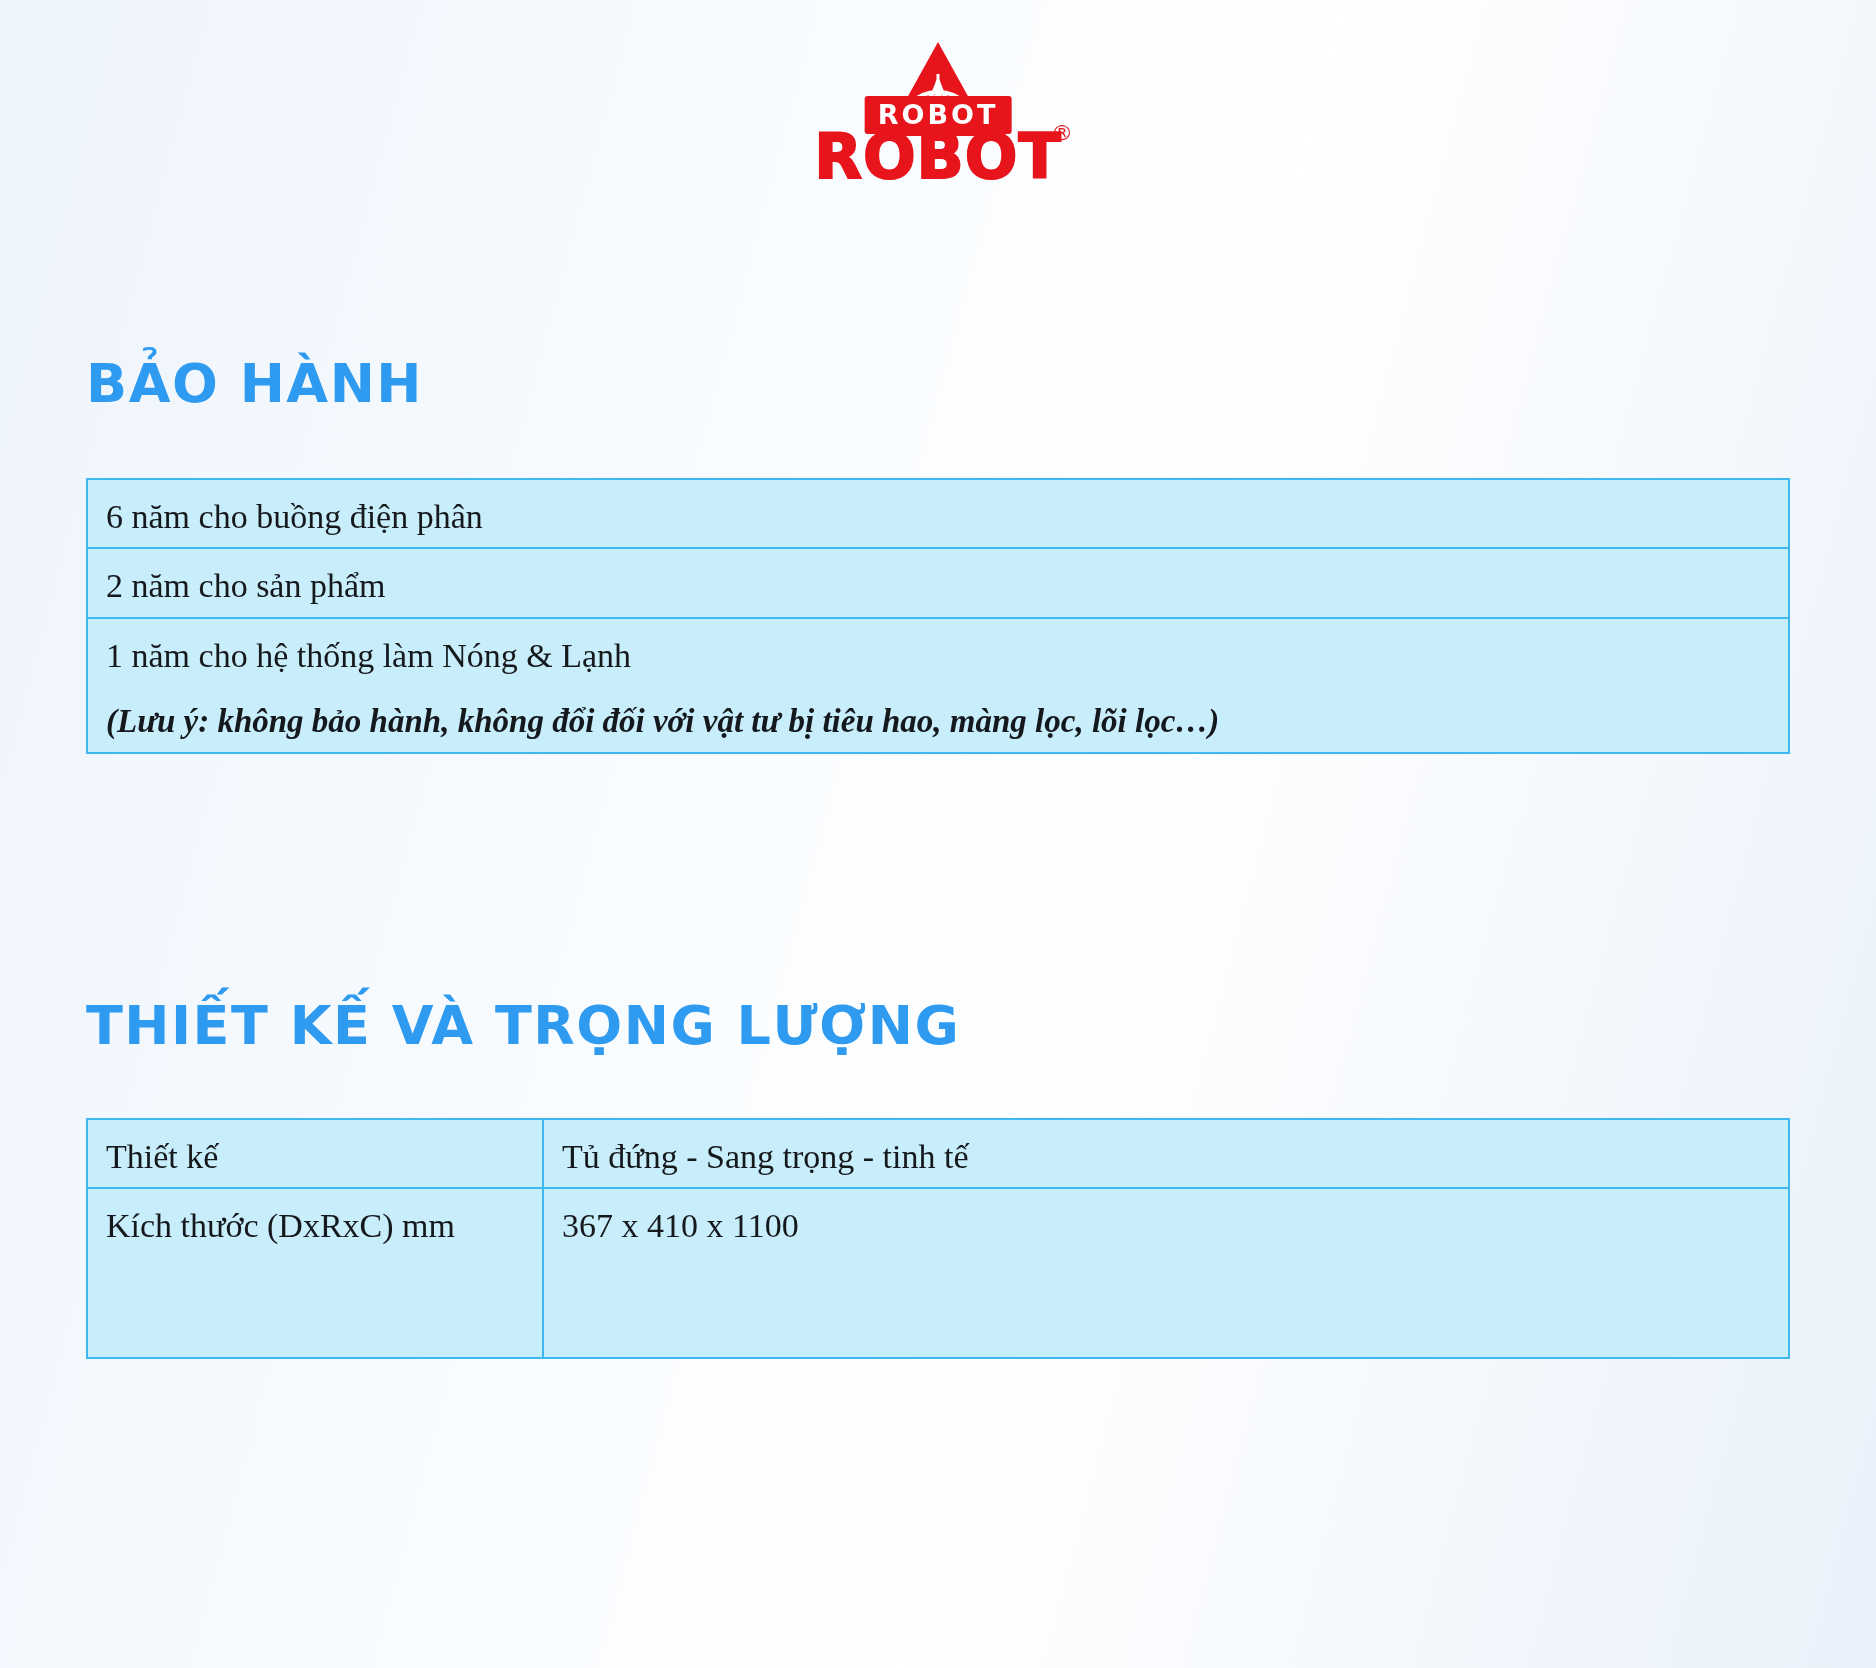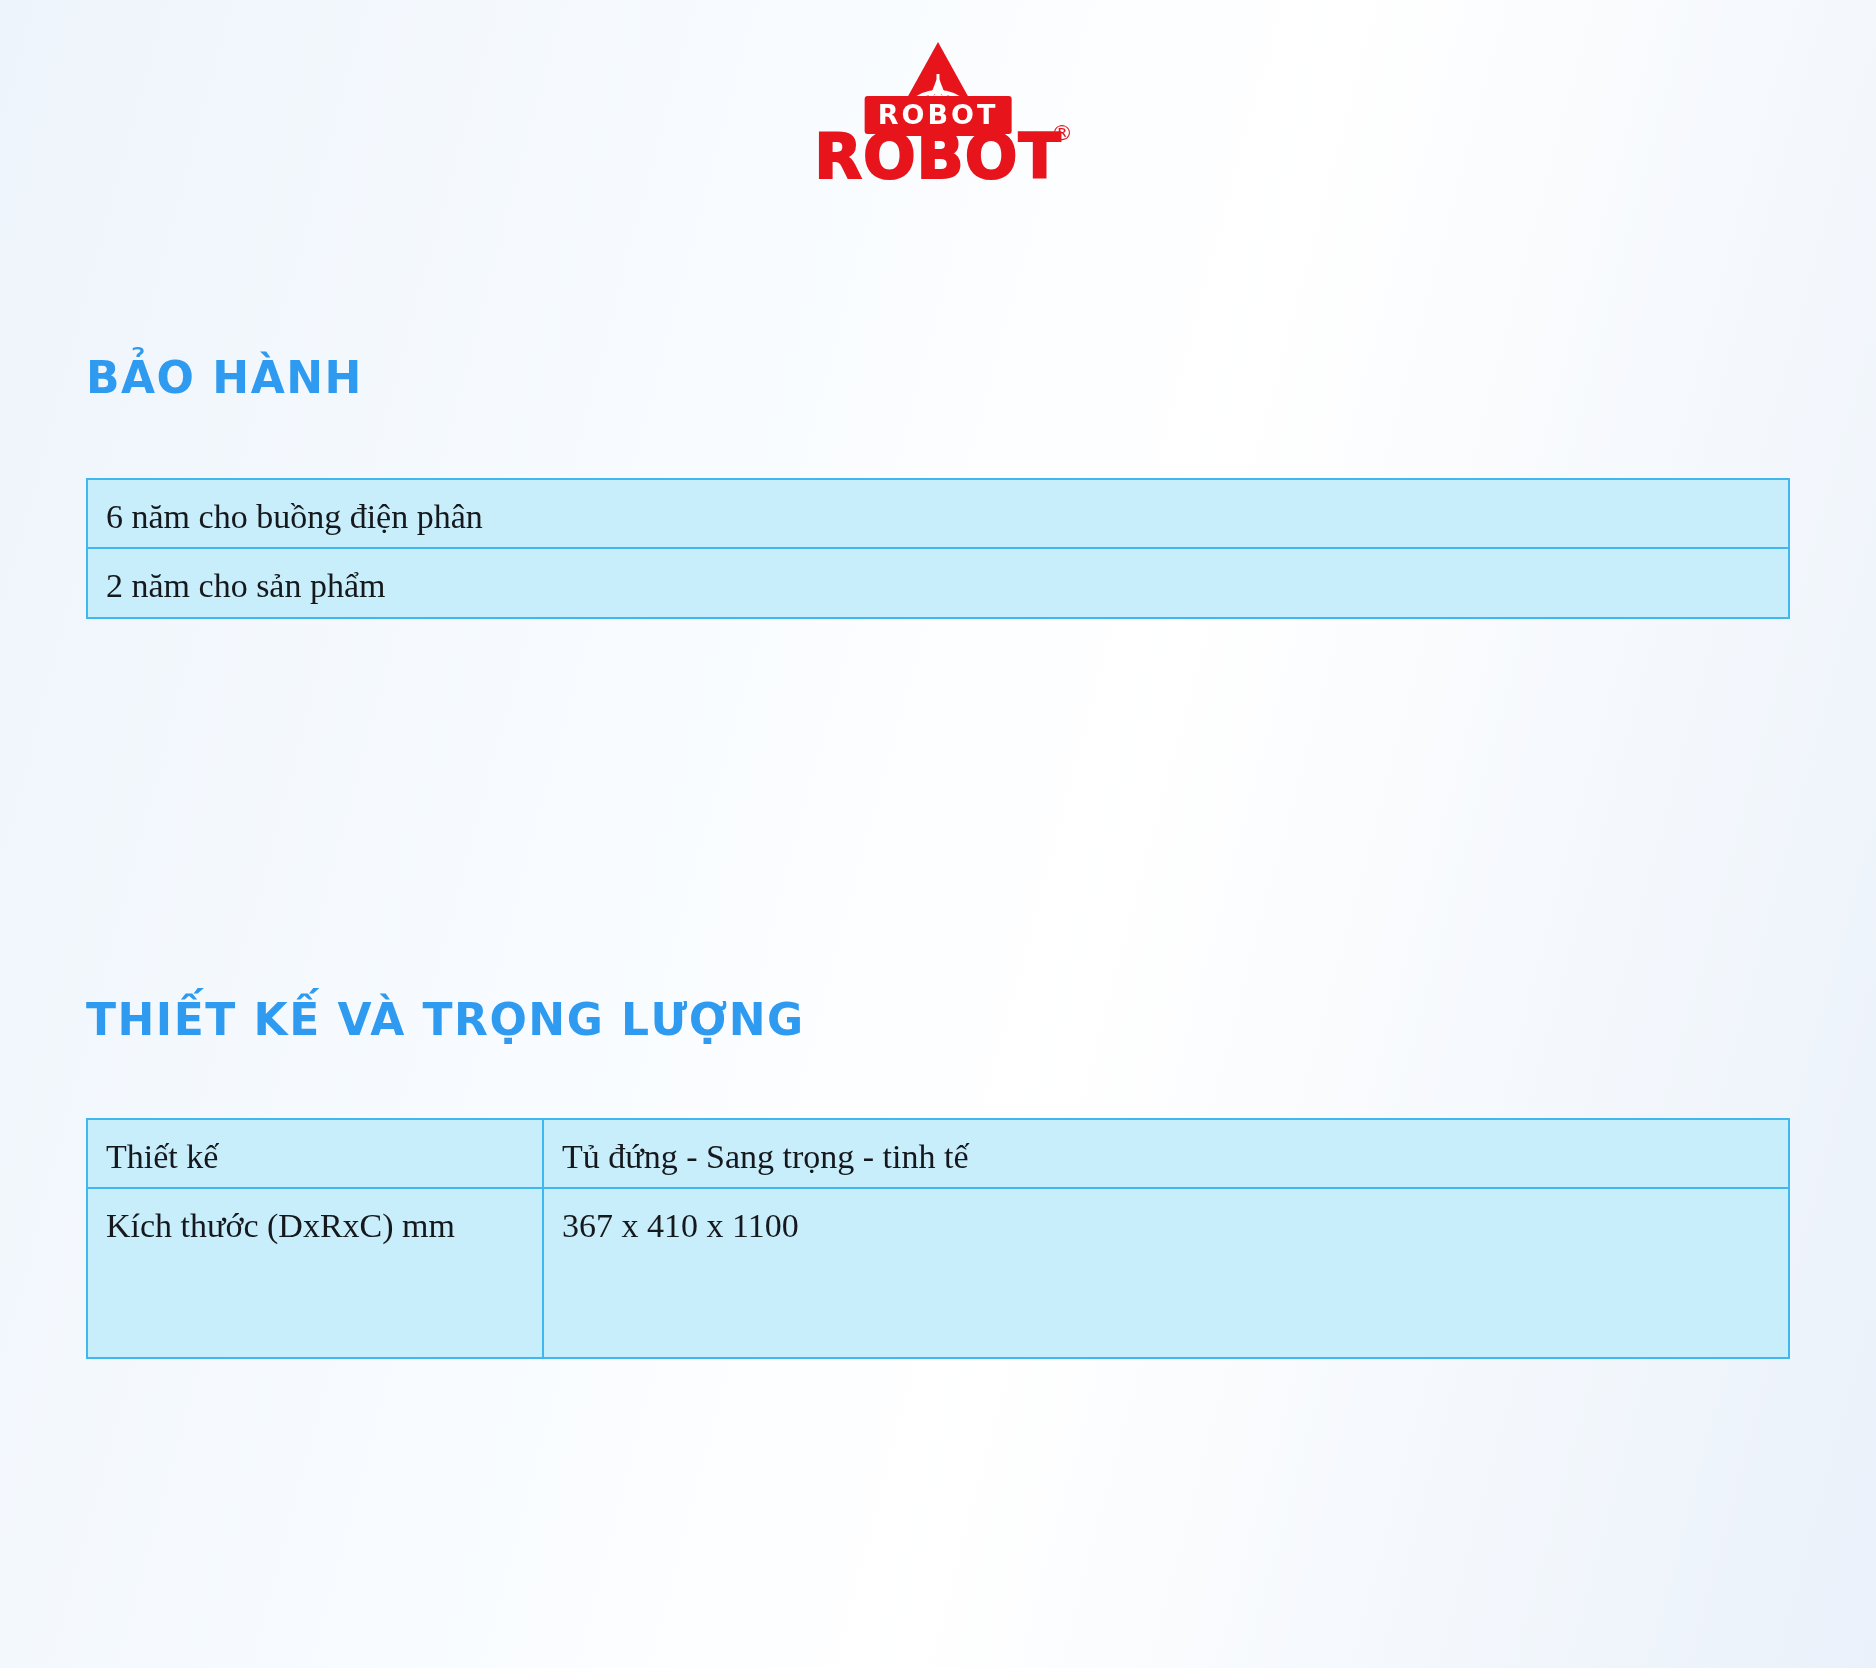--- a/index.html
+++ b/index.html
@@ -77,21 +77,21 @@
     top: 80px;
     font-family: "DejaVu Sans", sans-serif;
     font-size: 22px;
     color: #e8141c;
   }
 
   
   .section-heading {
     font-family: "DejaVu Sans", sans-serif;
     font-weight: bold;
-    font-size: 44px;
+    font-size: 54px;
     letter-spacing: 1.5px;
     color: #2e9bf0;
     margin: 0;
     white-space: nowrap;
   }
   #heading-warranty {
     position: absolute;
     left: 86px;
     top: 352px;
   }
@@ -167,20 +167,26 @@
   <h2 class="section-heading" id="heading-warranty">BẢO HÀNH</h2>
 
   <table class="data-table" id="table-warranty">
     <tbody>
       <tr>
         <td>6 năm cho buồng điện phân</td>
       </tr>
       <tr>
         <td>2 năm cho sản phẩm</td>
       </tr>
+      <tr>
+        <td>
+          <span>1 năm cho hệ thống làm Nóng &amp; Lạnh</span>
+          <span class="note">(Lưu ý: không bảo hành, không đổi đối với vật tư bị tiêu hao, màng lọc, lõi lọc…)</span>
+        </td>
+      </tr>
     </tbody>
   </table>
 
   <h2 class="section-heading" id="heading-design">THIẾT KẾ VÀ TRỌNG LƯỢNG</h2>
 
   <table class="data-table" id="table-design">
     <tbody>
       <tr>
         <td class="col-label">Thiết kế</td>
         <td>Tủ đứng  -  Sang trọng - tinh tế</td>

